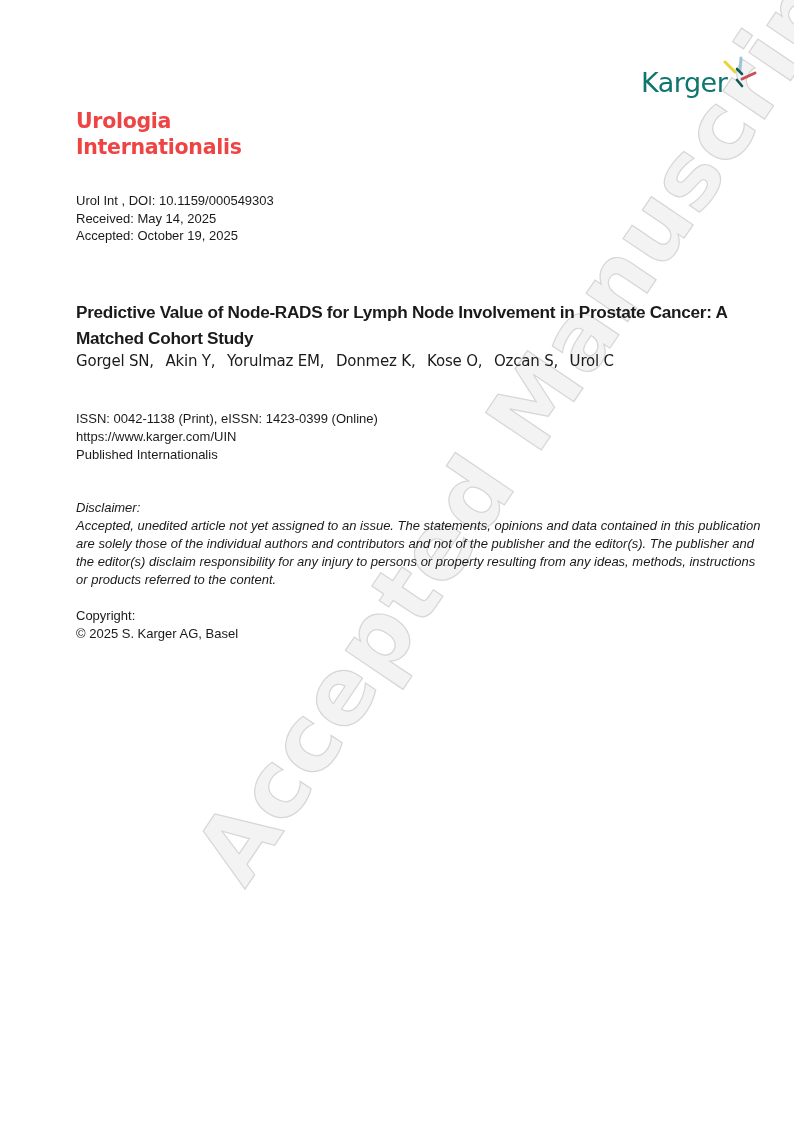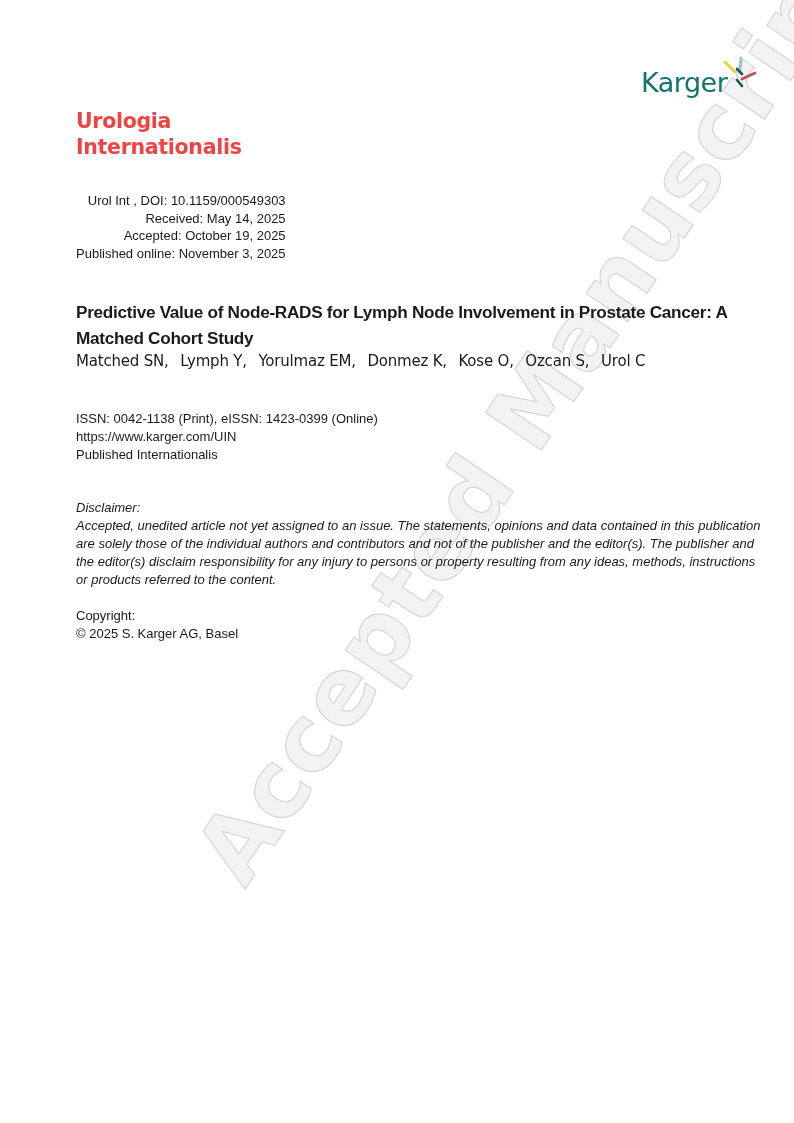--- a/index.html
+++ b/index.html
@@ -13,21 +13,21 @@
                letter-spacing: 1px; white-space: nowrap; pointer-events: none;
                text-shadow: 0 0 0 #f1f1f1; }
   .watermark span { color: #f3f3f3; }
   .logo { position: absolute; left: 641px; top: 62px; display: flex; align-items: flex-end; }
   .logo-text { font-family: "DejaVu Sans", sans-serif; font-size: 27px; color: #0f766e;
                letter-spacing: -0.5px; line-height: 1; }
   .logo-mark { width: 36px; height: 34px; margin-left: -4px; position: relative; top: -6px; }
   .journal { position: absolute; left: 76px; top: 108px; font-family: "DejaVu Sans", sans-serif;
              font-weight: bold; font-size: 20.5px; line-height: 26px; color: #ef4444;
              letter-spacing: -0.3px; }
-  .meta { position: absolute; left: 76px; top: 192px; font-size: 13px; line-height: 17.6px; text-align: right; }
+  .meta { position: absolute; left: 76px; top: 192px; font-size: 13px; line-height: 17.6px; }
   .title { position: absolute; left: 76px; top: 299px; width: 660px;
            font-family: Liberation Sans, sans-serif; font-weight: bold; font-size: 17.2px;
            line-height: 26px; letter-spacing: -0.3px; margin: 0; }
   .authors { position: absolute; left: 76px; top: 351px; font-family: "DejaVu Sans", sans-serif;
              font-size: 15px; line-height: 20px; letter-spacing: -0.2px; }
   .authors span { margin-right: 7px; }
   .issn { position: absolute; left: 76px; top: 410px; font-size: 13px; line-height: 18px; }
   .disclaimer { position: absolute; left: 76px; top: 499px; width: 690px; font-size: 13px; line-height: 18px; }
   .disclaimer p { margin: 0; font-style: italic; }
   .copyright { position: absolute; left: 76px; top: 607px; font-size: 13px; line-height: 18px; }
@@ -53,28 +53,27 @@
 
 <div class="journal">
   <span class="line">Urologia</span>
   <span class="line">Internationalis</span>
 </div>
 
 <div class="meta">
   <span class="line">Urol Int , DOI: 10.1159/000549303</span>
   <span class="line">Received: May 14, 2025</span>
   <span class="line">Accepted: October 19, 2025</span>
-  <span class="line">Published online: November 3, 2025</span>
 </div>
 
 <h1 class="title">Predictive Value of Node-RADS for Lymph Node Involvement in Prostate Cancer: A Matched Cohort Study</h1>
 
 <div class="authors">
-  <span>Matched SN,</span>
-  <span>Lymph Y,</span>
+  <span>Gorgel SN,</span>
+  <span>Akin Y,</span>
   <span>Yorulmaz EM,</span>
   <span>Donmez K,</span>
   <span>Kose O,</span>
   <span>Ozcan S,</span>
   <span>Urol C</span>
 </div>
 
 <div class="issn">
   <span class="line">ISSN: 0042-1138 (Print), eISSN: 1423-0399 (Online)</span>
   <span class="line">https://www.karger.com/UIN</span>

